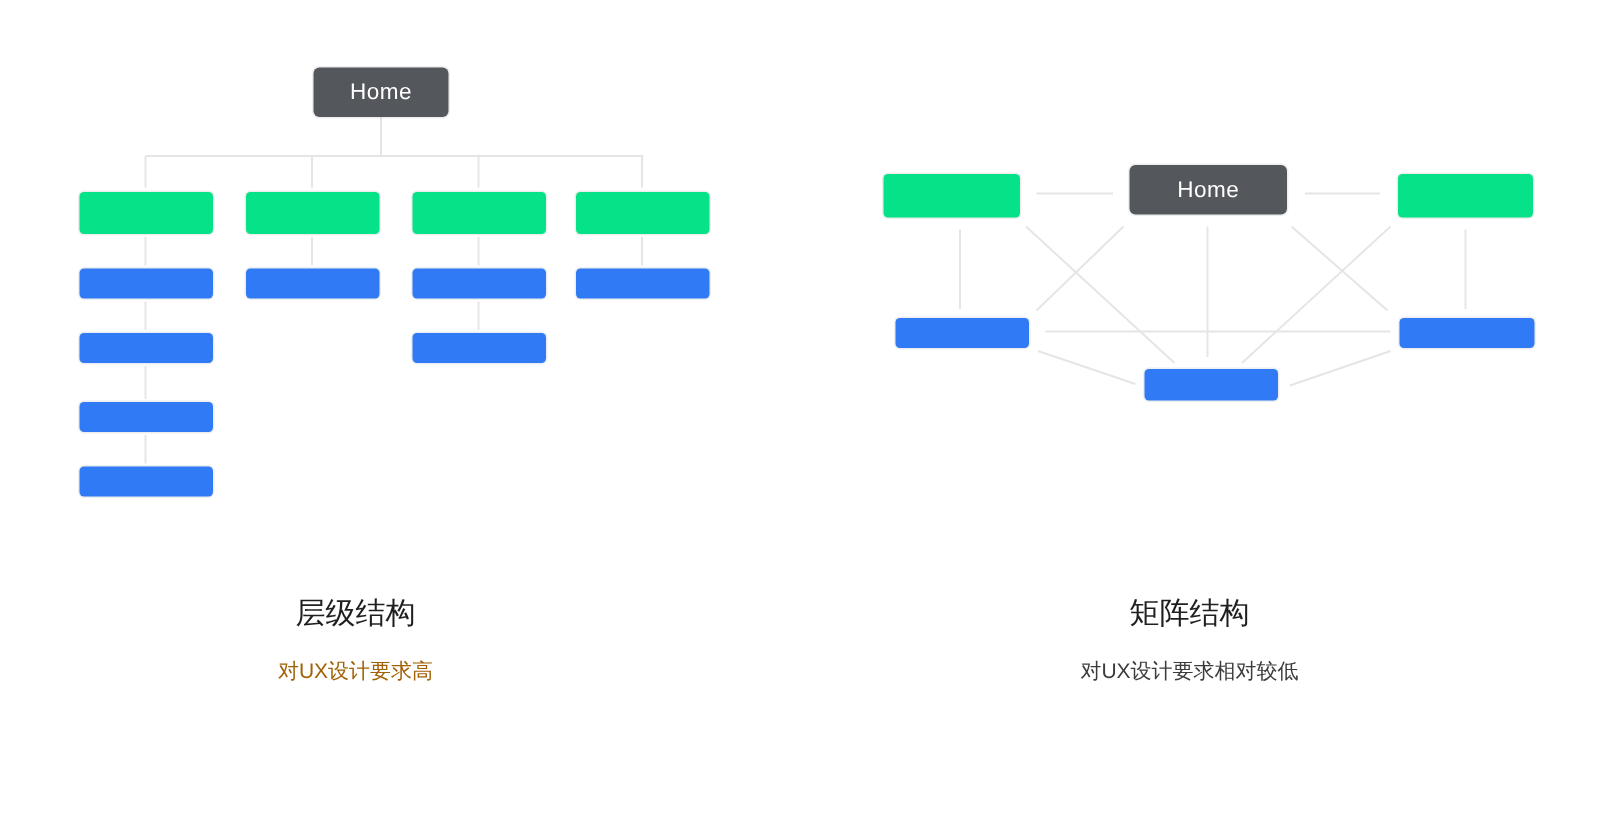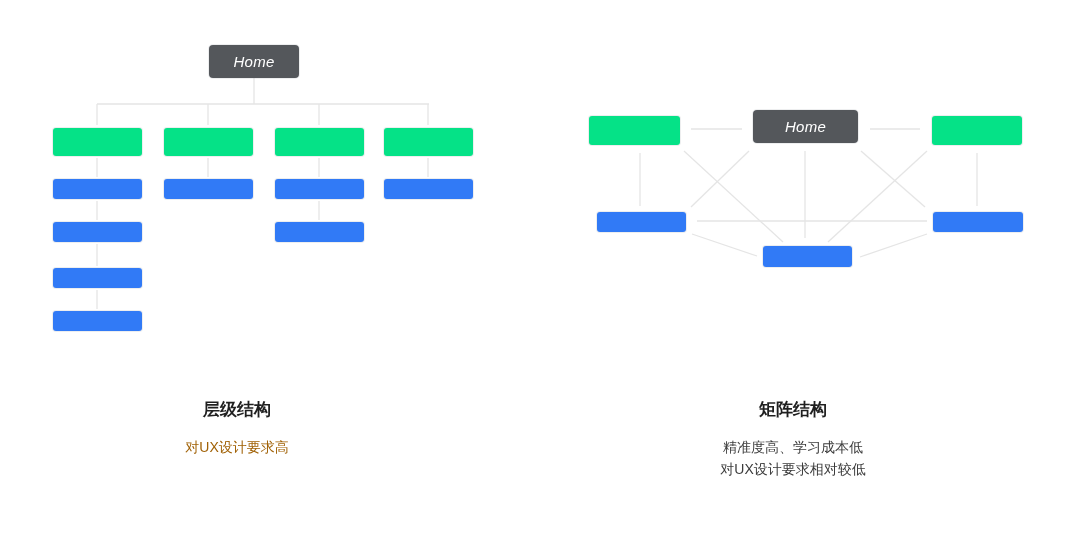--- a/index.html
+++ b/index.html
@@ -12,39 +12,39 @@
   }
   #stage { position: relative; width: 1080px; height: 551px; }
   .diagram { position: absolute; left: 0; top: 0; width: 1080px; height: 551px; }
   .wires { position: absolute; left: 0; top: 0; width: 1080px; height: 551px; }
   .node {
     position: absolute;
     border-radius: 3px;
     display: flex; align-items: center; justify-content: center;
     box-shadow: 0 0 0 1px rgba(125,135,145,0.14);
   }
-  .node-home { border-radius: 4px; font-style: italic; }
+  .node-home { border-radius: 4px; }
   .node-home span {
     font-size: 15px;
     letter-spacing: 0.3px;
     line-height: 1;
   }
   .caption {
     position: absolute;
     top: 396px;
     width: 460px;
     transform: translateX(-50%);
     text-align: center;
   }
   .caption-left  { left: 237px; }
   .caption-right { left: 793px; }
   .caption-title {
     margin: 0 0 13px 0;
-    font-size: 17px;
-    font-weight: 700;
+    font-size: 20px;
+    font-weight: 400;
     line-height: 27px;
   }
   .caption-line {
     margin: 0;
     font-size: 14px;
     line-height: 22px;
   }
 </style>
 </head>
 <body>
@@ -110,17 +110,16 @@
       <div class="node node-page" style="left: 763px; top: 246px; width: 89px; height: 21px; background: rgb(49, 122, 246);"></div>
     </section>
 
   <div class="caption caption-left">
     <h2 class="caption-title" style="color: rgb(31, 31, 31);">层级结构</h2>
     <p class="caption-line" style="color: #a16207;">对UX设计要求高</p>
   </div>
 
   <div class="caption caption-right">
     <h2 class="caption-title" style="color: rgb(31, 31, 31);">矩阵结构</h2>
-    <p class="caption-line" style="color: rgb(60, 60, 60);">精准度高、学习成本低</p>
     <p class="caption-line" style="color: rgb(60, 60, 60);">对UX设计要求相对较低</p>
   </div>
 
 </div>
 
 </body></html>

